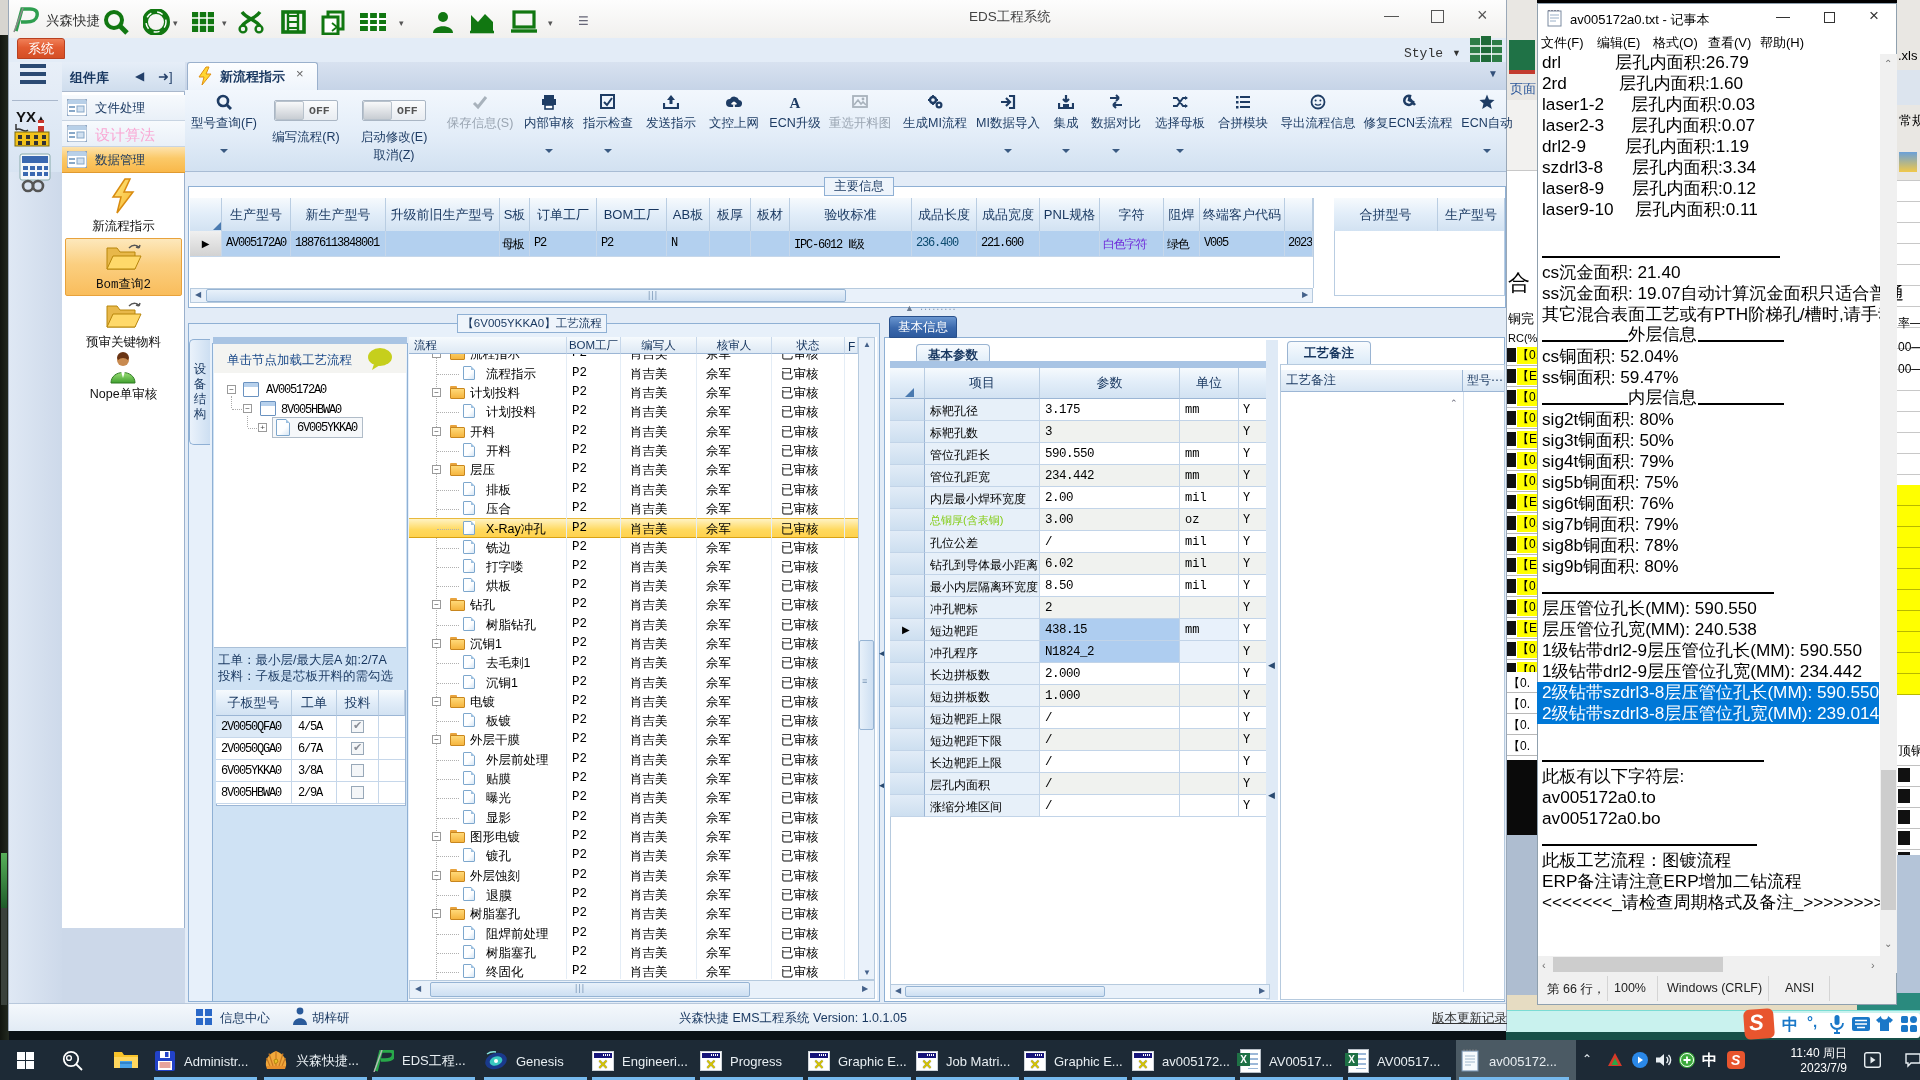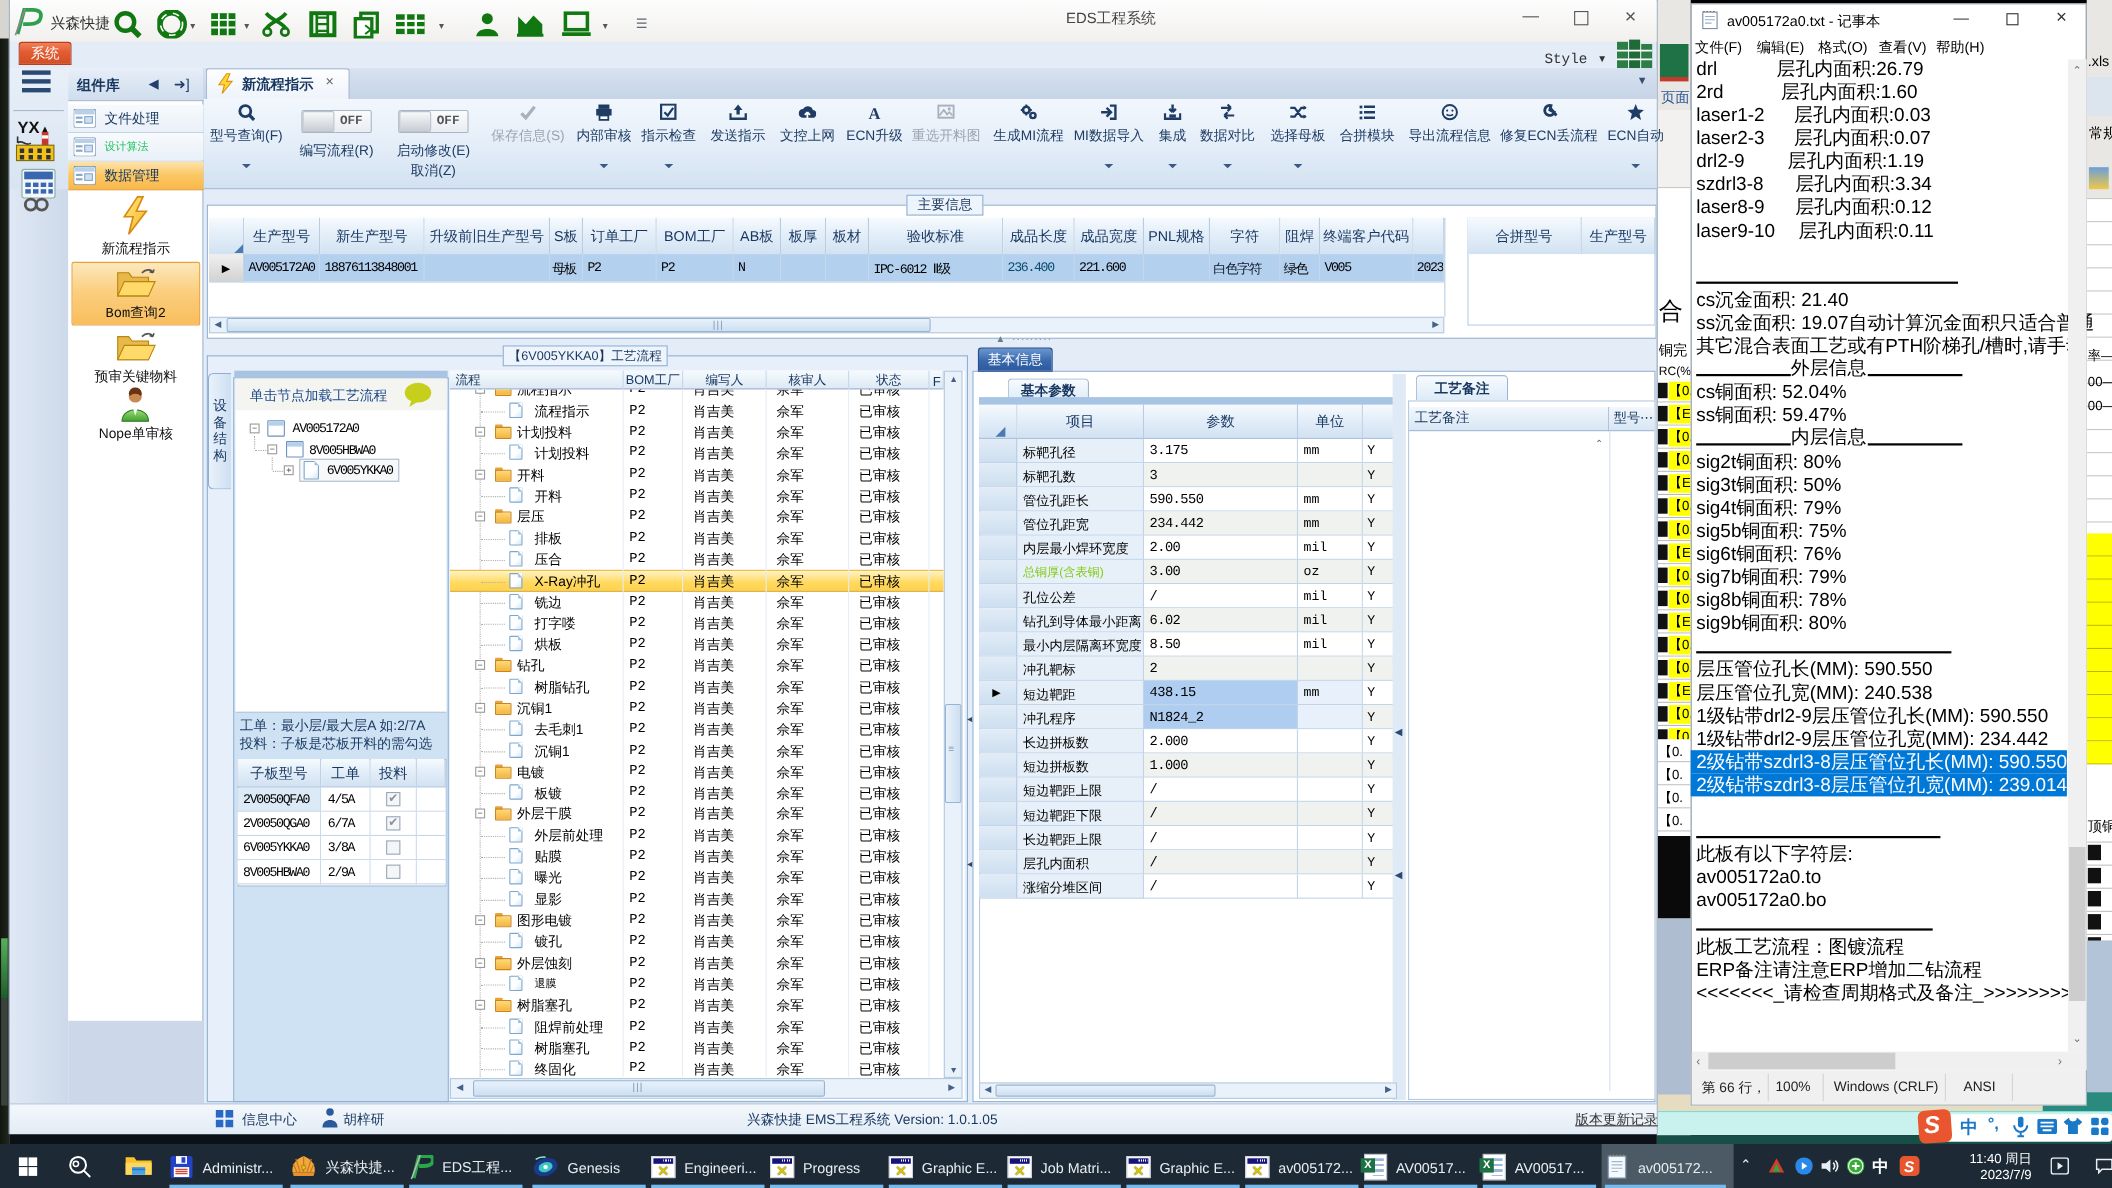--- a/index.html
+++ b/index.html
@@ -386,21 +386,21 @@
   </svg>
 <div class="tx" style="left:95px;top:100px;font-size:12.5px;color:#17365f">文件处理</div>
 <div class="a" style="left:62px;top:121px;width:123px;height:26px;background:linear-gradient(#f7fafd,#e9f0f8);border-bottom:1px solid #c8d4e2"></div>
 <svg class="a" style="left:67px;top:125px" width="20" height="17" viewBox="0 0 20 17">
     <rect x="0" y="0" width="20" height="17" rx="2" fill="#fff" stroke="#6a8ab0"></rect>
     <rect x="1" y="1" width="18" height="4" fill="#b8d0e8"></rect>
     <rect x="2" y="7" width="6" height="2" fill="#88a8c8"></rect>
     <rect x="2" y="11" width="6" height="2" fill="#88a8c8"></rect>
     <rect x="10" y="7" width="7" height="6" fill="#d0e0f0" stroke="#88a8c8"></rect>
   </svg>
-<div class="tx" style="left:95px;top:126px;font-size:10px;color:#22c55e">设计算法</div>
+<div class="tx" style="left:95px;top:126px;font-size:15px;color:#f9a8d4">设计算法</div>
 <div class="a" style="left:62px;top:147px;width:123px;height:26px;background:linear-gradient(#fde3ae,#fbc968 45%,#f9b84a);border-bottom:1px solid #e09a30"></div>
 <svg class="a" style="left:67px;top:151px" width="20" height="17" viewBox="0 0 20 17">
     <rect x="0" y="0" width="20" height="17" rx="2" fill="#fff" stroke="#6a8ab0"></rect>
     <rect x="1" y="1" width="18" height="4" fill="#b8d0e8"></rect>
     <rect x="2" y="7" width="6" height="2" fill="#88a8c8"></rect>
     <rect x="2" y="11" width="6" height="2" fill="#88a8c8"></rect>
     <rect x="10" y="7" width="7" height="6" fill="#d0e0f0" stroke="#88a8c8"></rect>
   </svg>
 <div class="tx" style="left:95px;top:152px;font-size:12.5px;color:#17365f">数据管理</div>
 <svg class="a" style="left:108px;top:178px" width="30" height="36" viewBox="0 0 30 36">
@@ -469,21 +469,21 @@
     </div>
 <div class="tx" style="left:36px;top:5px;font-size:12.5px;color:#000;font-family:'Liberation Mono',monospace;font-size:12px;letter-spacing:-1.2px">AV005172A0</div>
 <div class="tx" style="left:105px;top:5px;font-size:12.5px;color:#000;font-family:'Liberation Mono',monospace;font-size:12px;letter-spacing:-1.2px">18876113848001</div>
 <div class="tx" style="left:312px;top:5px;font-size:12.5px;color:#000;font-family:'Liberation Mono',monospace;font-size:12px;letter-spacing:-1.2px">母板</div>
 <div class="tx" style="left:344px;top:5px;font-size:12.5px;color:#000;font-family:'Liberation Mono',monospace;font-size:12px;letter-spacing:-1.2px">P2</div>
 <div class="tx" style="left:411px;top:5px;font-size:12.5px;color:#000;font-family:'Liberation Mono',monospace;font-size:12px;letter-spacing:-1.2px">P2</div>
 <div class="tx" style="left:481px;top:5px;font-size:12.5px;color:#000;font-family:'Liberation Mono',monospace;font-size:12px;letter-spacing:-1.2px">N</div>
 <div class="tx" style="left:604px;top:5px;font-size:12.5px;color:#000;font-family:'Liberation Mono',monospace;font-size:12px;letter-spacing:-1.2px">IPC-6012 Ⅱ级</div>
 <div class="tx" style="left:726px;top:5px;font-size:12.5px;color:#0c4a6e;font-family:'Liberation Mono',monospace;font-size:12px;letter-spacing:-1.2px">236.400</div>
 <div class="tx" style="left:791px;top:5px;font-size:12.5px;color:#000;font-family:'Liberation Mono',monospace;font-size:12px;letter-spacing:-1.2px">221.600</div>
-<div class="tx" style="left:913px;top:5px;font-size:12.5px;color:#0f172a;font-family:Liberation Sans, sans-serif;font-size:12px;letter-spacing:-1.2px">白色字符</div>
+<div class="tx" style="left:913px;top:5px;font-size:12.5px;color:#6d28d9;font-family:Liberation Sans, sans-serif;font-size:12px;letter-spacing:-1.2px">白色字符</div>
 <div class="tx" style="left:977px;top:5px;font-size:12.5px;color:#000;font-family:'Liberation Mono',monospace;font-size:12px;letter-spacing:-1.2px">绿色</div>
 <div class="tx" style="left:1014px;top:5px;font-size:12.5px;color:#000;font-family:'Liberation Mono',monospace;font-size:12px;letter-spacing:-1.2px">V005</div>
 <div class="tx" style="left:1098px;top:5px;font-size:12.5px;color:#000;font-family:'Liberation Mono',monospace;font-size:12px;letter-spacing:-1.2px">2023</div>
 </div>
 <div class="a" style="left:221px;top:231px;width:1px;height:25px;background:#c6d7ea"></div>
 <div class="a" style="left:290px;top:231px;width:1px;height:25px;background:#c6d7ea"></div>
 <div class="a" style="left:385px;top:231px;width:1px;height:25px;background:#c6d7ea"></div>
 <div class="a" style="left:499px;top:231px;width:1px;height:25px;background:#c6d7ea"></div>
 <div class="a" style="left:529px;top:231px;width:1px;height:25px;background:#c6d7ea"></div>
 <div class="a" style="left:596px;top:231px;width:1px;height:25px;background:#c6d7ea"></div>
@@ -868,21 +868,21 @@
       </div>
 <div class="tx" style="left:61px;top:2px;font-size:12.5px">外层蚀刻</div>
 <div class="tx" style="left:163px;top:2px;font-size:12.5px;font-family:'Liberation Mono',monospace">P2</div>
 <div class="tx" style="left:221px;top:2px;font-size:12.5px">肖吉美</div>
 <div class="tx" style="left:297px;top:2px;font-size:12.5px">佘军</div>
 <div class="tx" style="left:372px;top:2px;font-size:12.5px">已审核</div>
 </div>
 <div class="trow" style="top:531px;">
 <div class="a" style="left:28px;top:10px;width:22px;height:1px;border-top:1px dotted #b0b0b0"></div>
 <div class="doc13" style="left:54px;top:2px"></div>
-<div class="tx" style="left:77px;top:2px;font-size:10px">退膜</div>
+<div class="tx" style="left:77px;top:2px;font-size:13px">退膜</div>
 <div class="tx" style="left:163px;top:2px;font-size:12.5px;font-family:'Liberation Mono',monospace">P2</div>
 <div class="tx" style="left:221px;top:2px;font-size:12.5px">肖吉美</div>
 <div class="tx" style="left:297px;top:2px;font-size:12.5px">佘军</div>
 <div class="tx" style="left:372px;top:2px;font-size:12.5px">已审核</div>
 </div>
 <div class="trow" style="top:550px;">
 <div class="expbox" style="left:23px;top:5px">−</div>
 <div class="fold16" style="left:41px;top:3px">
         <div class="ftab"></div>
         <div class="fbody"></div>

